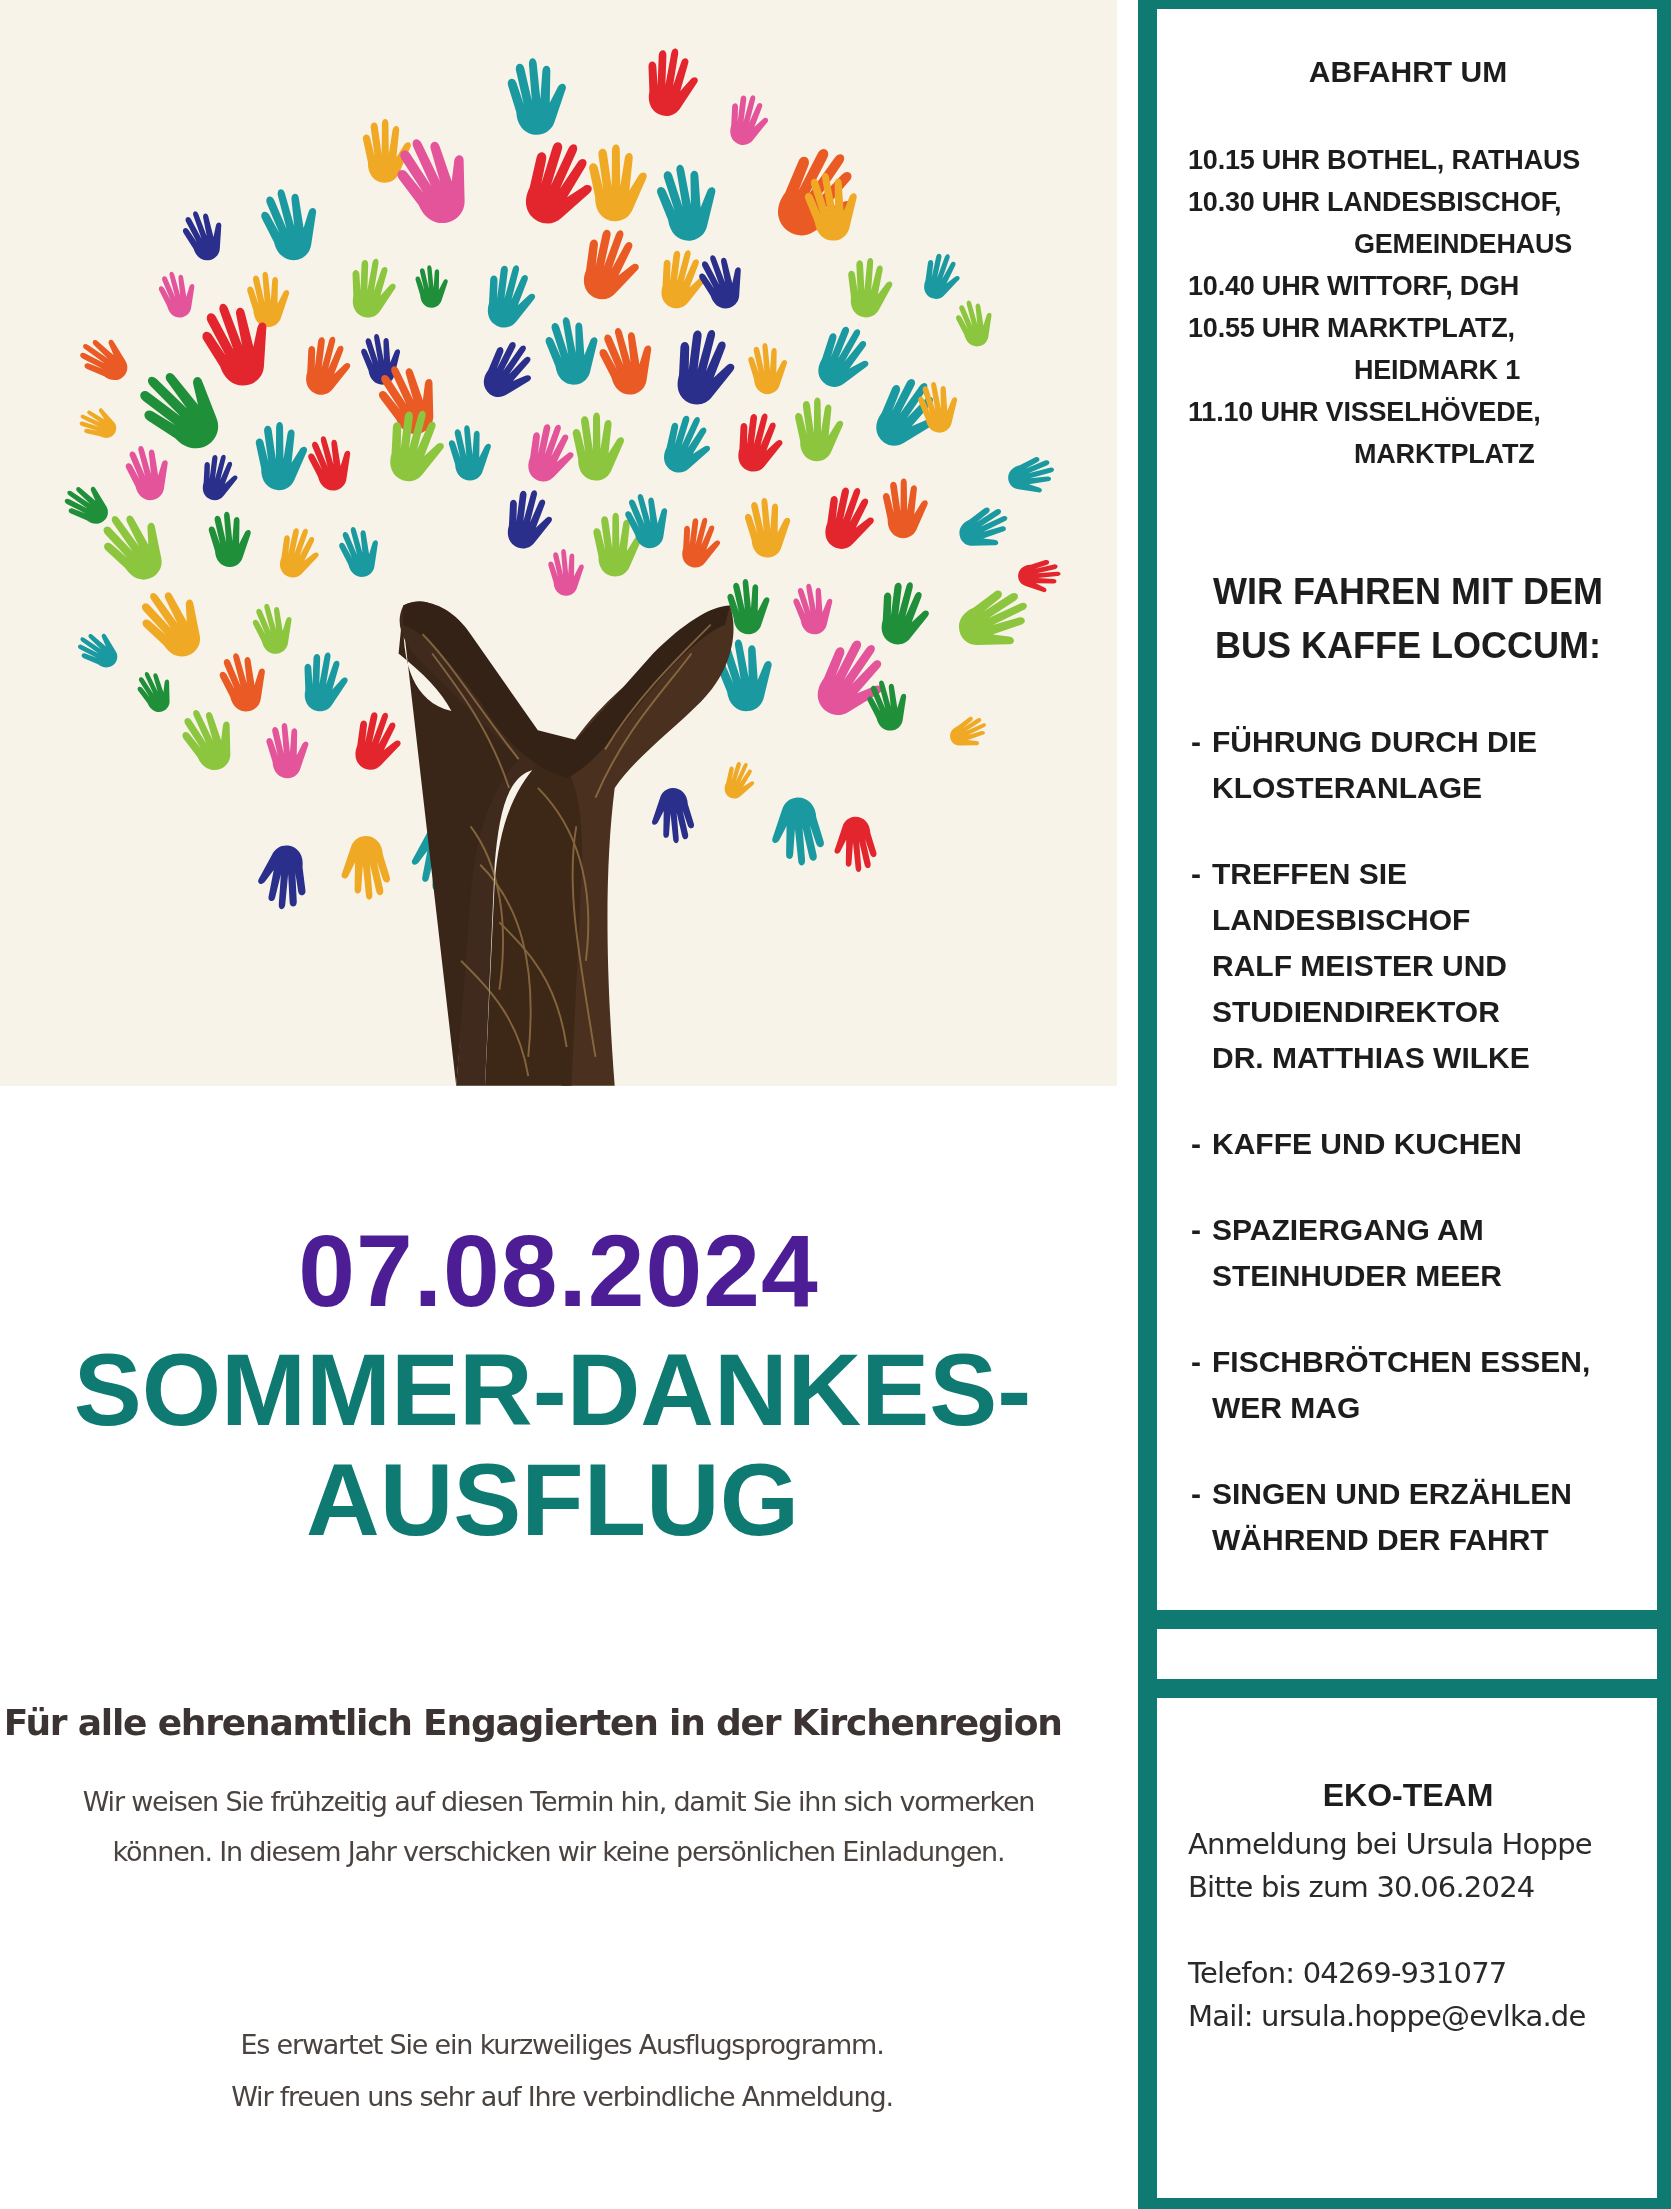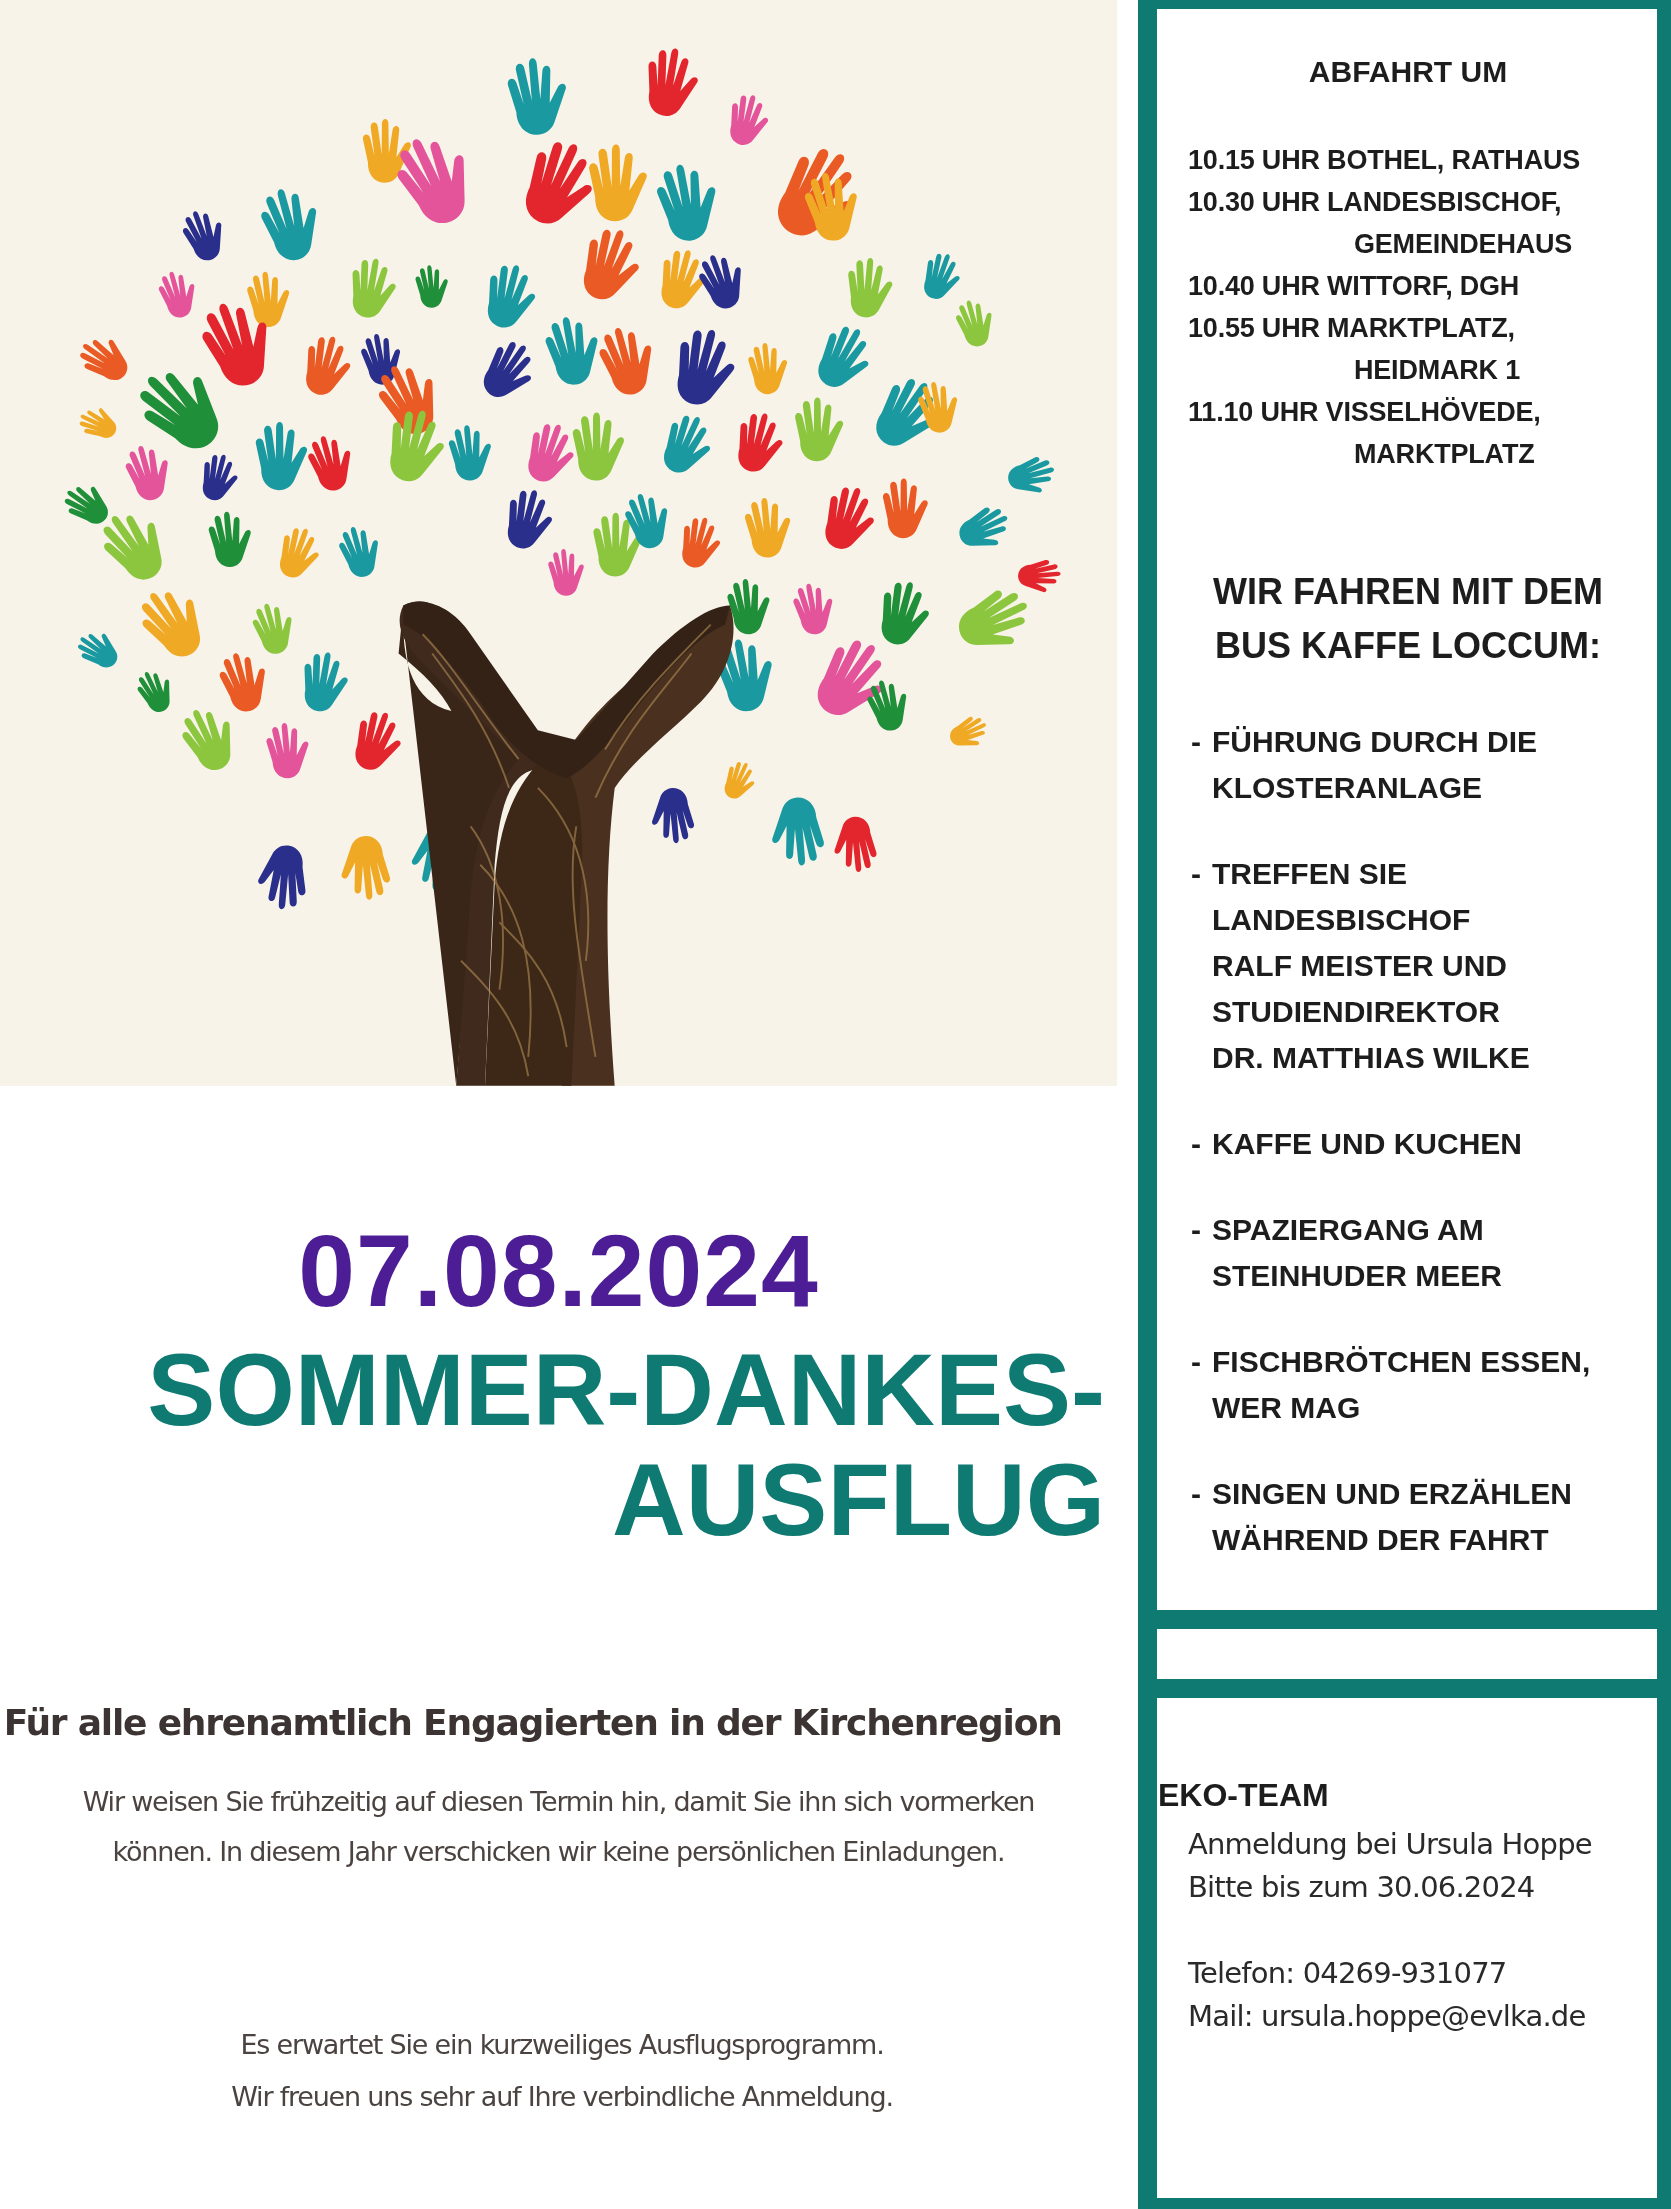--- a/index.html
+++ b/index.html
@@ -14,21 +14,21 @@
   }
   .hero svg { width: 100%; height: 100%; display: block; }
 
   .date {
     position: absolute; left: 0; width: 1117px; top: 1220px;
     text-align: center; font-weight: bold; font-size: 102px; line-height: 1;
     letter-spacing: 1px;
   }
   .title {
     position: absolute; left: 0; width: 1105px; top: 1335px;
-    text-align: right; font-weight: bold; font-size: 102px; line-height: 110px;
+    text-align: center; font-weight: bold; font-size: 102px; line-height: 110px;
   }
   .subtitle {
     position: absolute; left: 0; top: 1702px; width: 1117px;
     font-family: "DejaVu Sans", sans-serif; font-weight: bold;
     font-size: 36px; letter-spacing: -1.2px; color: #3b3432;
     padding-left: 3.8px;
   }
   .notice {
     position: absolute; left: 0; top: 1777px; width: 1117px;
     text-align: center; font-family: "DejaVu Sans", sans-serif;
@@ -60,21 +60,21 @@
   .prog-list {
     position: absolute; left: 1191px; top: 719px; width: 452px;
     font-weight: bold; font-size: 30px; line-height: 46px; color: #1d1d1d;
   }
   .prog-item { display: flex; margin-bottom: 40px; }
   .prog-item .dash { width: 21px; flex: none; }
   .prog-item .txt { white-space: pre-line; }
 
   .contact-head {
     position: absolute; left: 1158px; width: 500px; top: 1777px;
-    text-align: left; font-weight: bold; font-size: 32px; color: #1d1d1d;
+    text-align: center; font-weight: bold; font-size: 32px; color: #1d1d1d;
   }
   .contact-body {
     position: absolute; left: 1188px; top: 1823px; width: 461px;
     font-family: "DejaVu Sans", sans-serif; font-size: 29px; line-height: 43px; color: #2a2a2a;
     letter-spacing: -0.8px;
   }
   .contact-body .gap { height: 43px; }
 </style>
 </head>
 <body>

